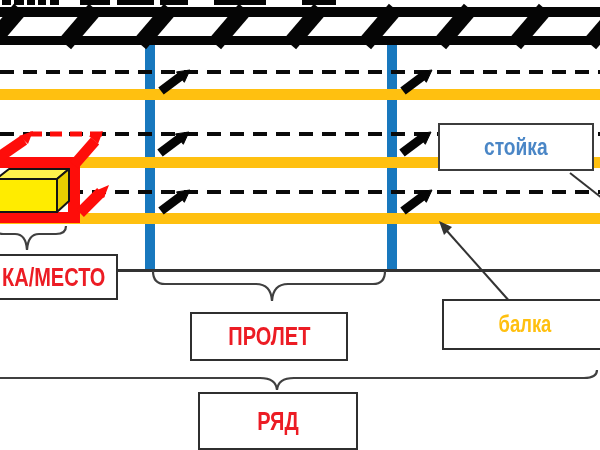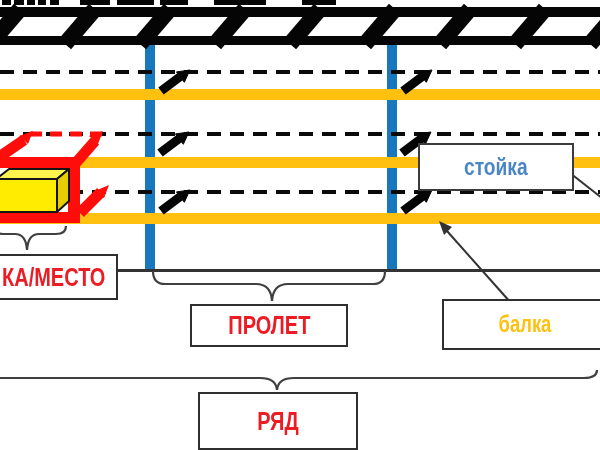--- a/index.html
+++ b/index.html
@@ -24,24 +24,24 @@
   .pal-outline{stroke:#141414;stroke-width:2;stroke-linejoin:round;}
   .artifact{fill:#050505;}
 
   
   .lbl{position:absolute;box-sizing:border-box;background:#fff;border:2.5px solid #2f2f2f;
        display:flex;align-items:center;justify-content:center;font-weight:bold;}
   .txt{display:inline-block;transform:scaleX(0.8);transform-origin:center center;white-space:nowrap;}
   .lbl-cell{left:-40px;top:254px;width:158px;height:46px;justify-content:flex-start;
             padding-left:40px;font-size:25px;color:var(--label-red,#EC1C24);}
   .lbl-cell .txt{transform-origin:left center;}
-  .lbl-bay{left:190px;top:304px;width:158px;height:43px;font-size:25px;color:var(--label-red,#EC1C24);}
+  .lbl-bay{left:190px;top:312px;width:158px;height:49px;font-size:25px;color:var(--label-red,#EC1C24);}
   .lbl-row{left:198px;top:392px;width:160px;height:58px;font-size:25px;color:var(--label-red,#EC1C24);}
-  .lbl-post{left:418px;top:123px;width:156px;height:48px;font-size:24px;
-            border-width:2px;border-color:#3c3c3c;color:var(--post-text,#4A86C6);margin-top:20px;}
+  .lbl-post{left:438px;top:123px;width:156px;height:48px;font-size:24px;
+            border-width:2px;border-color:#3c3c3c;color:var(--post-text,#4A86C6);}
   .lbl-beam{left:442px;top:299px;width:165px;height:51px;font-size:23px;
             color:var(--beam-yellow,#FFC010);}
 </style>
 </head>
 <body>
 
 <div class="stage">
 
   <svg width="600" height="450" viewBox="0 0 600 450">
     <defs>

